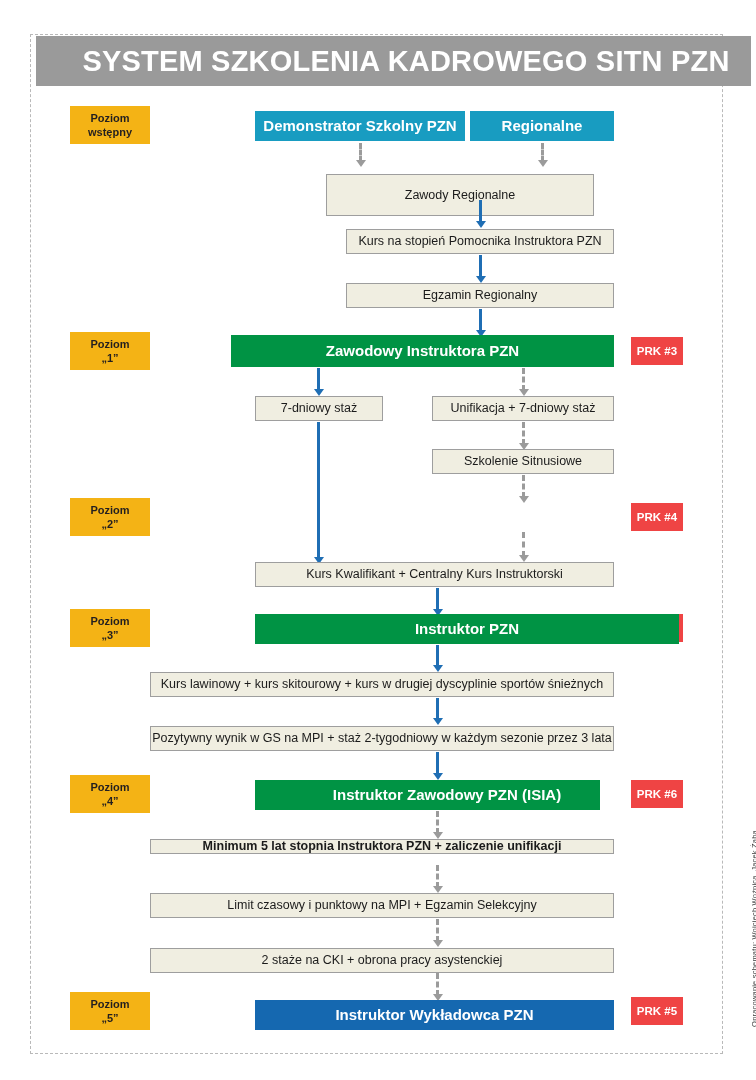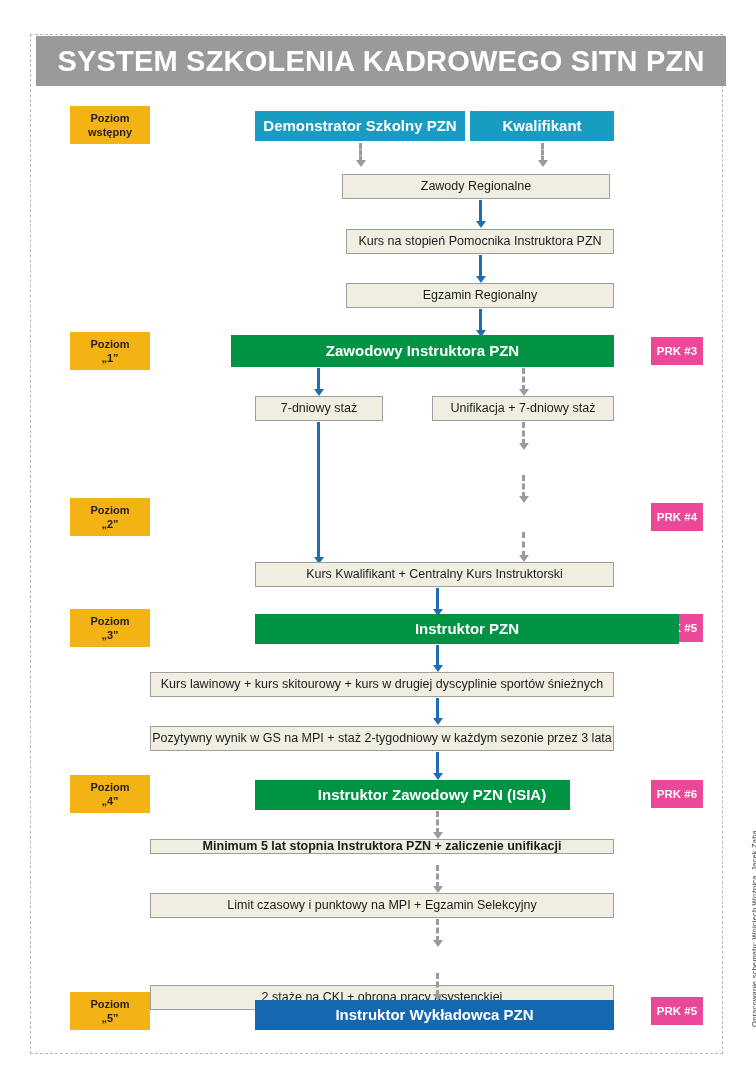--- a/index.html
+++ b/index.html
@@ -24,21 +24,21 @@
     box-sizing:border-box;
     pointer-events:none;
   }
 
   
   #title-bar{
     position:absolute;
     left:36px; top:36px;
     width:690px; height:50px;
     background:#9a9a9a;
-    display:flex; align-items:center; justify-content:center;
+    display:flex; align-items:center; justify-content:center;padding-left:25px;
   }
   #title-bar .title-text{
     color:#ffffff;
     font-size:29px;
     font-weight:bold;
     letter-spacing:0.2px;
     white-space:nowrap;
   }
 
   
@@ -91,29 +91,28 @@
     justify-content:center;
     line-height:1.3;
     box-sizing:border-box;
   }
 
   
   .prk-chip{
     position:absolute;
     width:52px;
     height:28px;
-    background:#ec4899;
+    background:#ef4444;
     color:#ffffff;
     font-size:11.5px;
     font-weight:bold;
     display:flex;
     align-items:center;
     justify-content:center;
     box-sizing:border-box;
-    margin-left:20px;
   }
 
   
   .conn{ position:absolute; }
 
   .conn .stem{
     position:absolute;
     left:0; top:0;
     width:3px;
   }
@@ -183,32 +182,32 @@
     <span>„5”</span>
   </div>
 
   <div class="prk-chip" style="left:631px; top:337px;">PRK #3</div>
   <div class="prk-chip" style="left:631px; top:503px;">PRK #4</div>
   <div class="prk-chip" style="left:631px; top:614px;">PRK #5</div>
   <div class="prk-chip" style="left:631px; top:780px;">PRK #6</div>
   <div class="prk-chip" style="left:631px; top:997px;">PRK #5</div>
 
   <div class="node cyan" style="left:255px; top:111px; width:210px; height:30px;">Demonstrator Szkolny PZN</div>
-  <div class="node cyan" style="left:470px; top:111px; width:144px; height:30px;">Kwalifikant</div>
+  <div class="node cyan" style="left:470px; top:111px; width:144px; height:30px;">Regionalne</div>
 
   <div class="conn dashed" style="left:359px; top:143px; height:24px;">
     <div class="stem" style="height:19px;"></div>
     <div class="head" style="top:17px;"></div>
   </div>
   <div class="conn dashed" style="left:541px; top:143px; height:24px;">
     <div class="stem" style="height:19px;"></div>
     <div class="head" style="top:17px;"></div>
   </div>
 
-  <div class="node plain" style="left:342px; top:174px; width:268px; height:25px;">Zawody Regionalne</div>
+  <div class="node plain" style="left:326px; top:174px; width:268px; height:42px;">Zawody Regionalne</div>
 
   <div class="conn solid" style="left:479px; top:200px; height:28px;">
     <div class="stem" style="height:23px;"></div>
     <div class="head" style="top:21px;"></div>
   </div>
 
   <div class="node plain" style="left:346px; top:229px; width:268px; height:25px;">Kurs na stopień Pomocnika Instruktora PZN</div>
 
   <div class="conn solid" style="left:479px; top:255px; height:28px;">
     <div class="stem" style="height:23px;"></div>
@@ -240,20 +239,21 @@
   <div class="conn solid" style="left:317px; top:422px; height:142px;">
     <div class="stem" style="height:137px;"></div>
     <div class="head" style="top:135px;"></div>
   </div>
 
   <div class="conn dashed" style="left:522px; top:422px; height:28px;">
     <div class="stem" style="height:23px;"></div>
     <div class="head" style="top:21px;"></div>
   </div>
 
+  <div class="node plain" style="left:432px; top:449px; width:182px; height:25px;">Szkolenie Sitnusiowe</div>
 
   <div class="conn dashed" style="left:522px; top:475px; height:28px;">
     <div class="stem" style="height:23px;"></div>
     <div class="head" style="top:21px;"></div>
   </div>
 
 
   <div class="conn dashed" style="left:522px; top:532px; height:30px;">
     <div class="stem" style="height:25px;"></div>
     <div class="head" style="top:23px;"></div>
@@ -280,42 +280,42 @@
     <div class="head" style="top:20px;"></div>
   </div>
 
   <div class="node plain" style="left:150px; top:726px; width:464px; height:25px;">Pozytywny wynik w GS na MPI + staż 2-tygodniowy w każdym sezonie przez 3 lata</div>
 
   <div class="conn solid" style="left:436px; top:752px; height:28px;">
     <div class="stem" style="height:23px;"></div>
     <div class="head" style="top:21px;"></div>
   </div>
 
-  <div class="node green" style="left:255px; top:780px; width:315px; height:30px;padding-left:39px;">Instruktor Zawodowy PZN (ISIA)</div>
+  <div class="node green" style="left:255px; top:780px; width:345px; height:30px;padding-left:39px;">Instruktor Zawodowy PZN (ISIA)</div>
 
   <div class="conn dashed" style="left:436px; top:811px; height:28px;">
     <div class="stem" style="height:23px;"></div>
     <div class="head" style="top:21px;"></div>
   </div>
 
   <div class="node plain" style="left:150px; top:839px; width:464px; height:15px;font-weight:bold;">Minimum 5 lat stopnia Instruktora PZN + zaliczenie unifikacji</div>
 
   <div class="conn dashed" style="left:436px; top:865px; height:28px;">
     <div class="stem" style="height:23px;"></div>
     <div class="head" style="top:21px;"></div>
   </div>
 
   <div class="node plain" style="left:150px; top:893px; width:464px; height:25px;">Limit czasowy i punktowy na MPI + Egzamin Selekcyjny</div>
 
   <div class="conn dashed" style="left:436px; top:919px; height:28px;">
     <div class="stem" style="height:23px;"></div>
     <div class="head" style="top:21px;"></div>
   </div>
 
-  <div class="node plain" style="left:150px; top:985px; width:464px; height:25px;">2 staże na CKI + obrona pracy asystenckiej</div>
+  <div class="node plain" style="left:150px; top:948px; width:464px; height:25px;">2 staże na CKI + obrona pracy asystenckiej</div>
 
   <div class="conn dashed" style="left:436px; top:973px; height:28px;">
     <div class="stem" style="height:23px;"></div>
     <div class="head" style="top:21px;"></div>
   </div>
 
   <div class="node blue" style="left:255px; top:1000px; width:359px; height:30px;">Instruktor Wykładowca PZN</div>
 
   <div id="credit">Opracowanie schematu: Wojciech Woźnica, Jacek Żaba</div>
 

